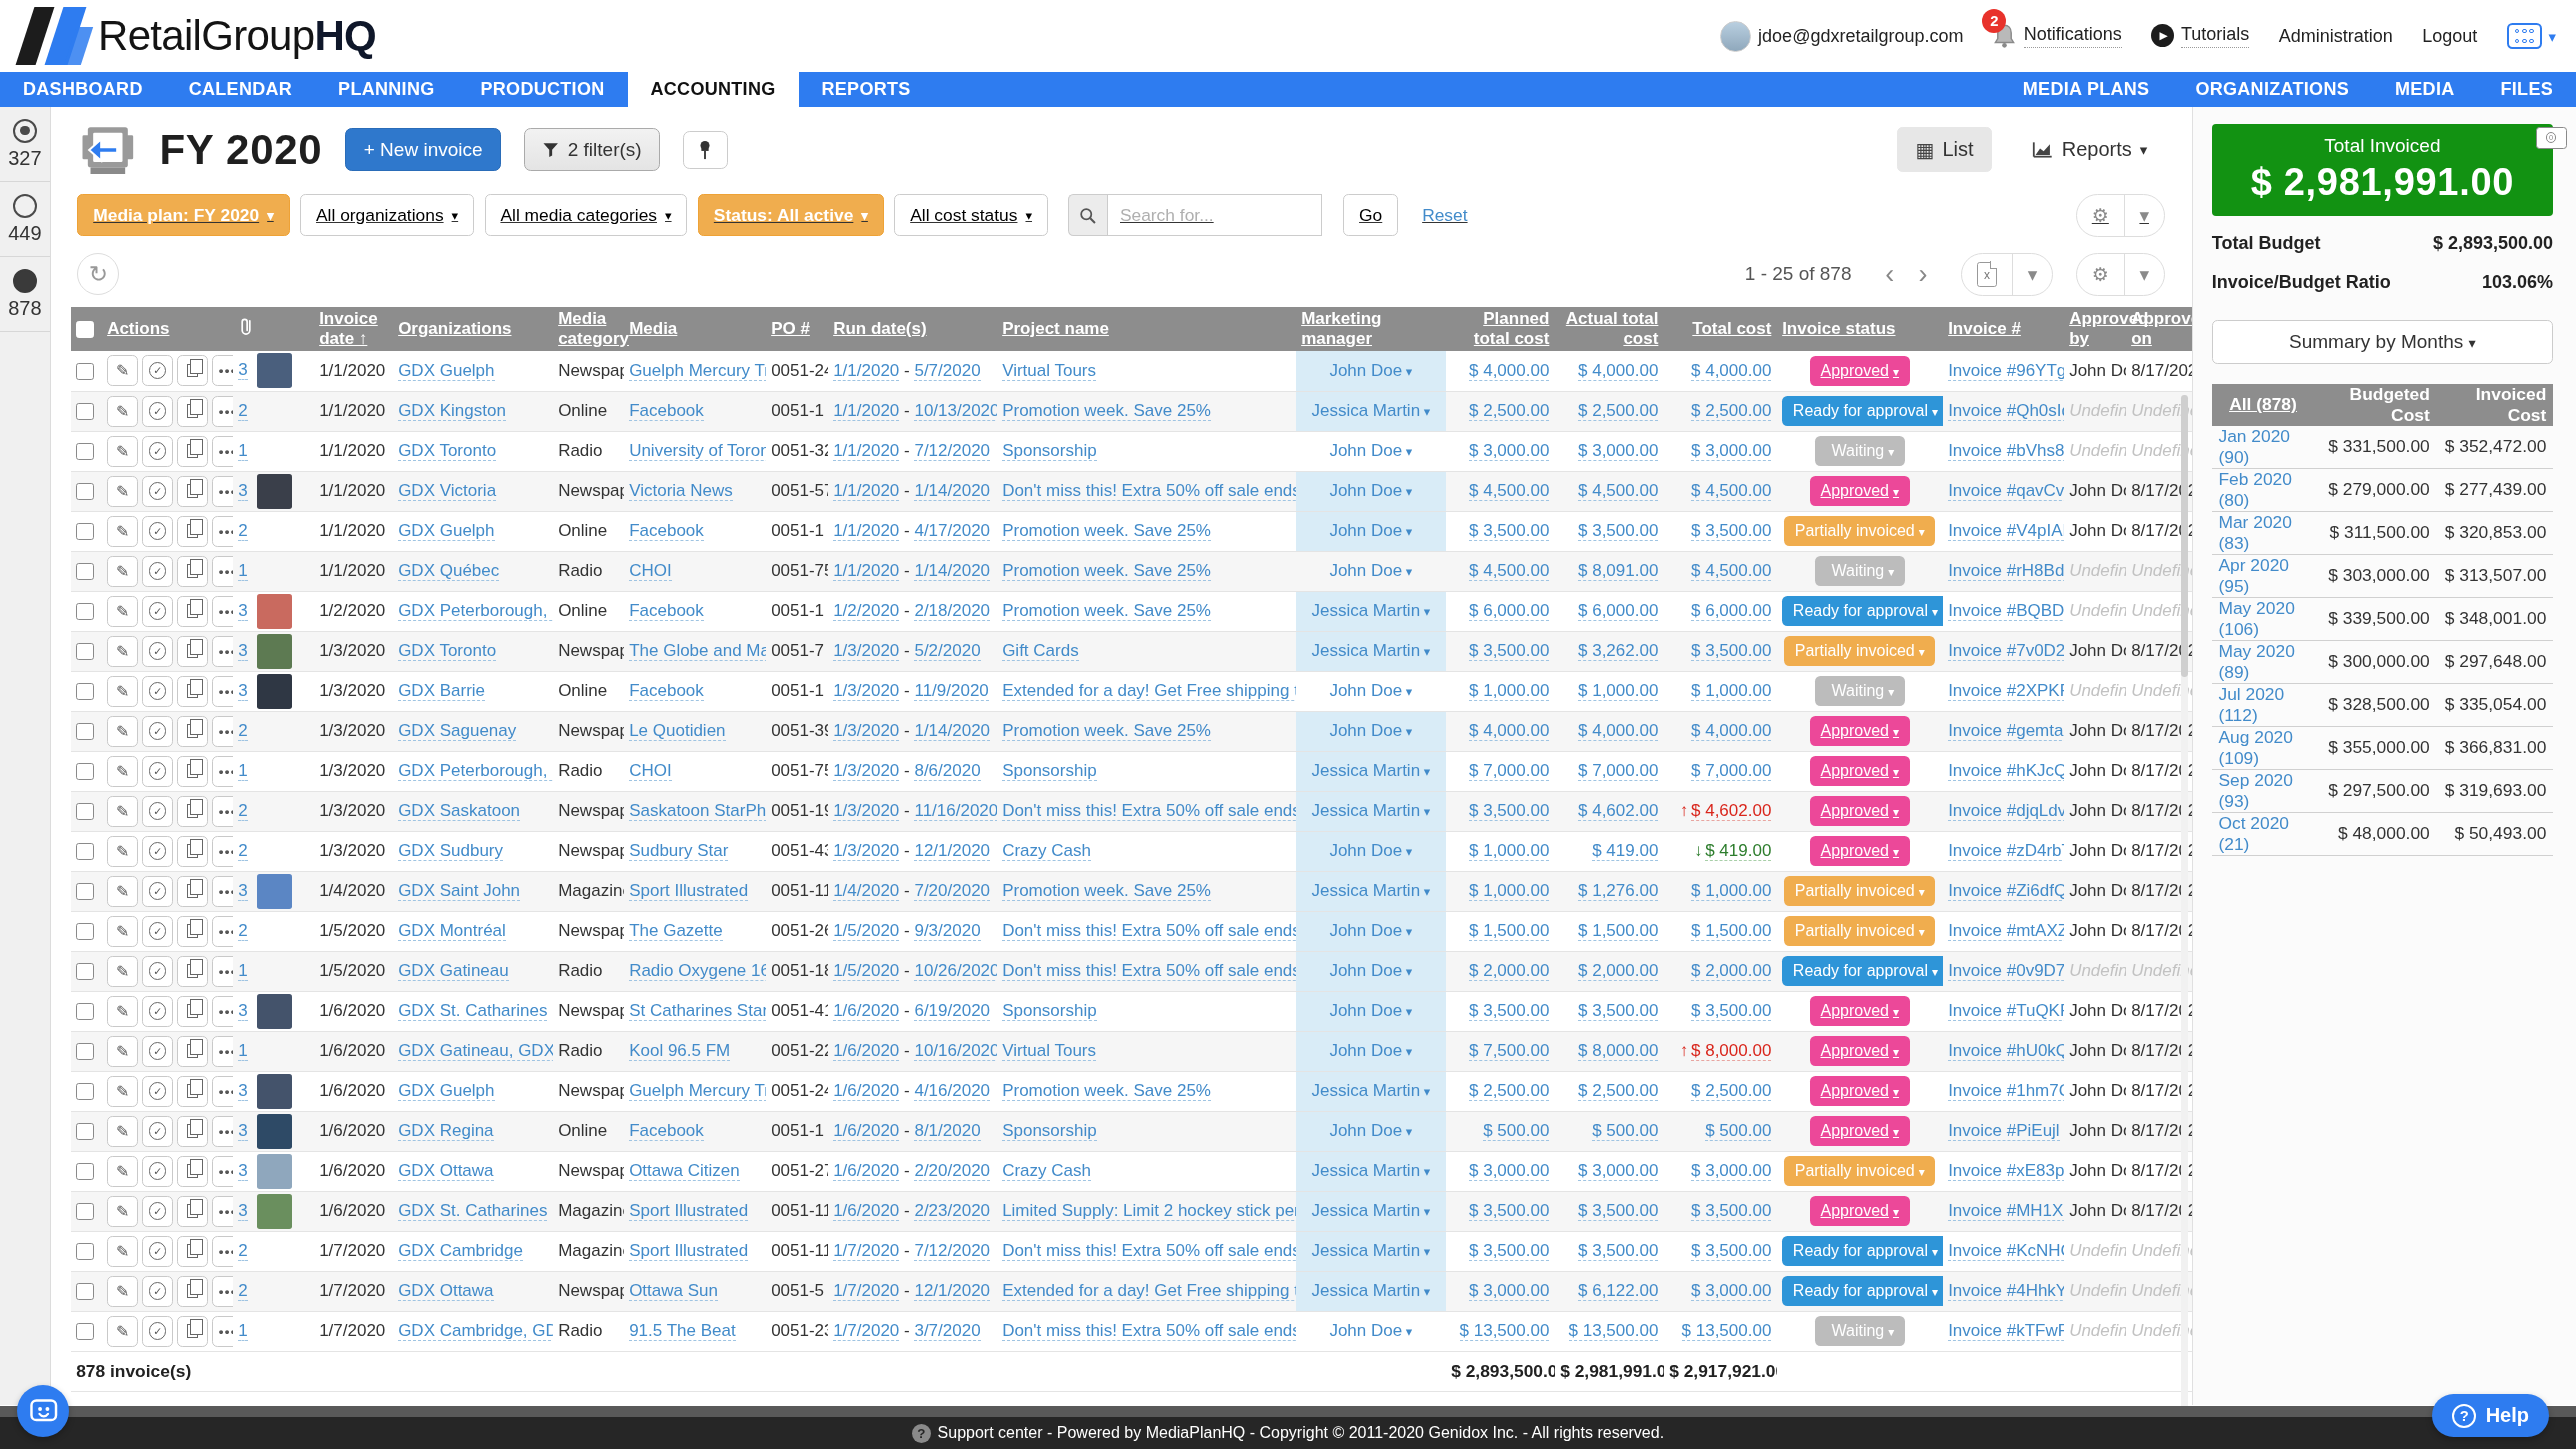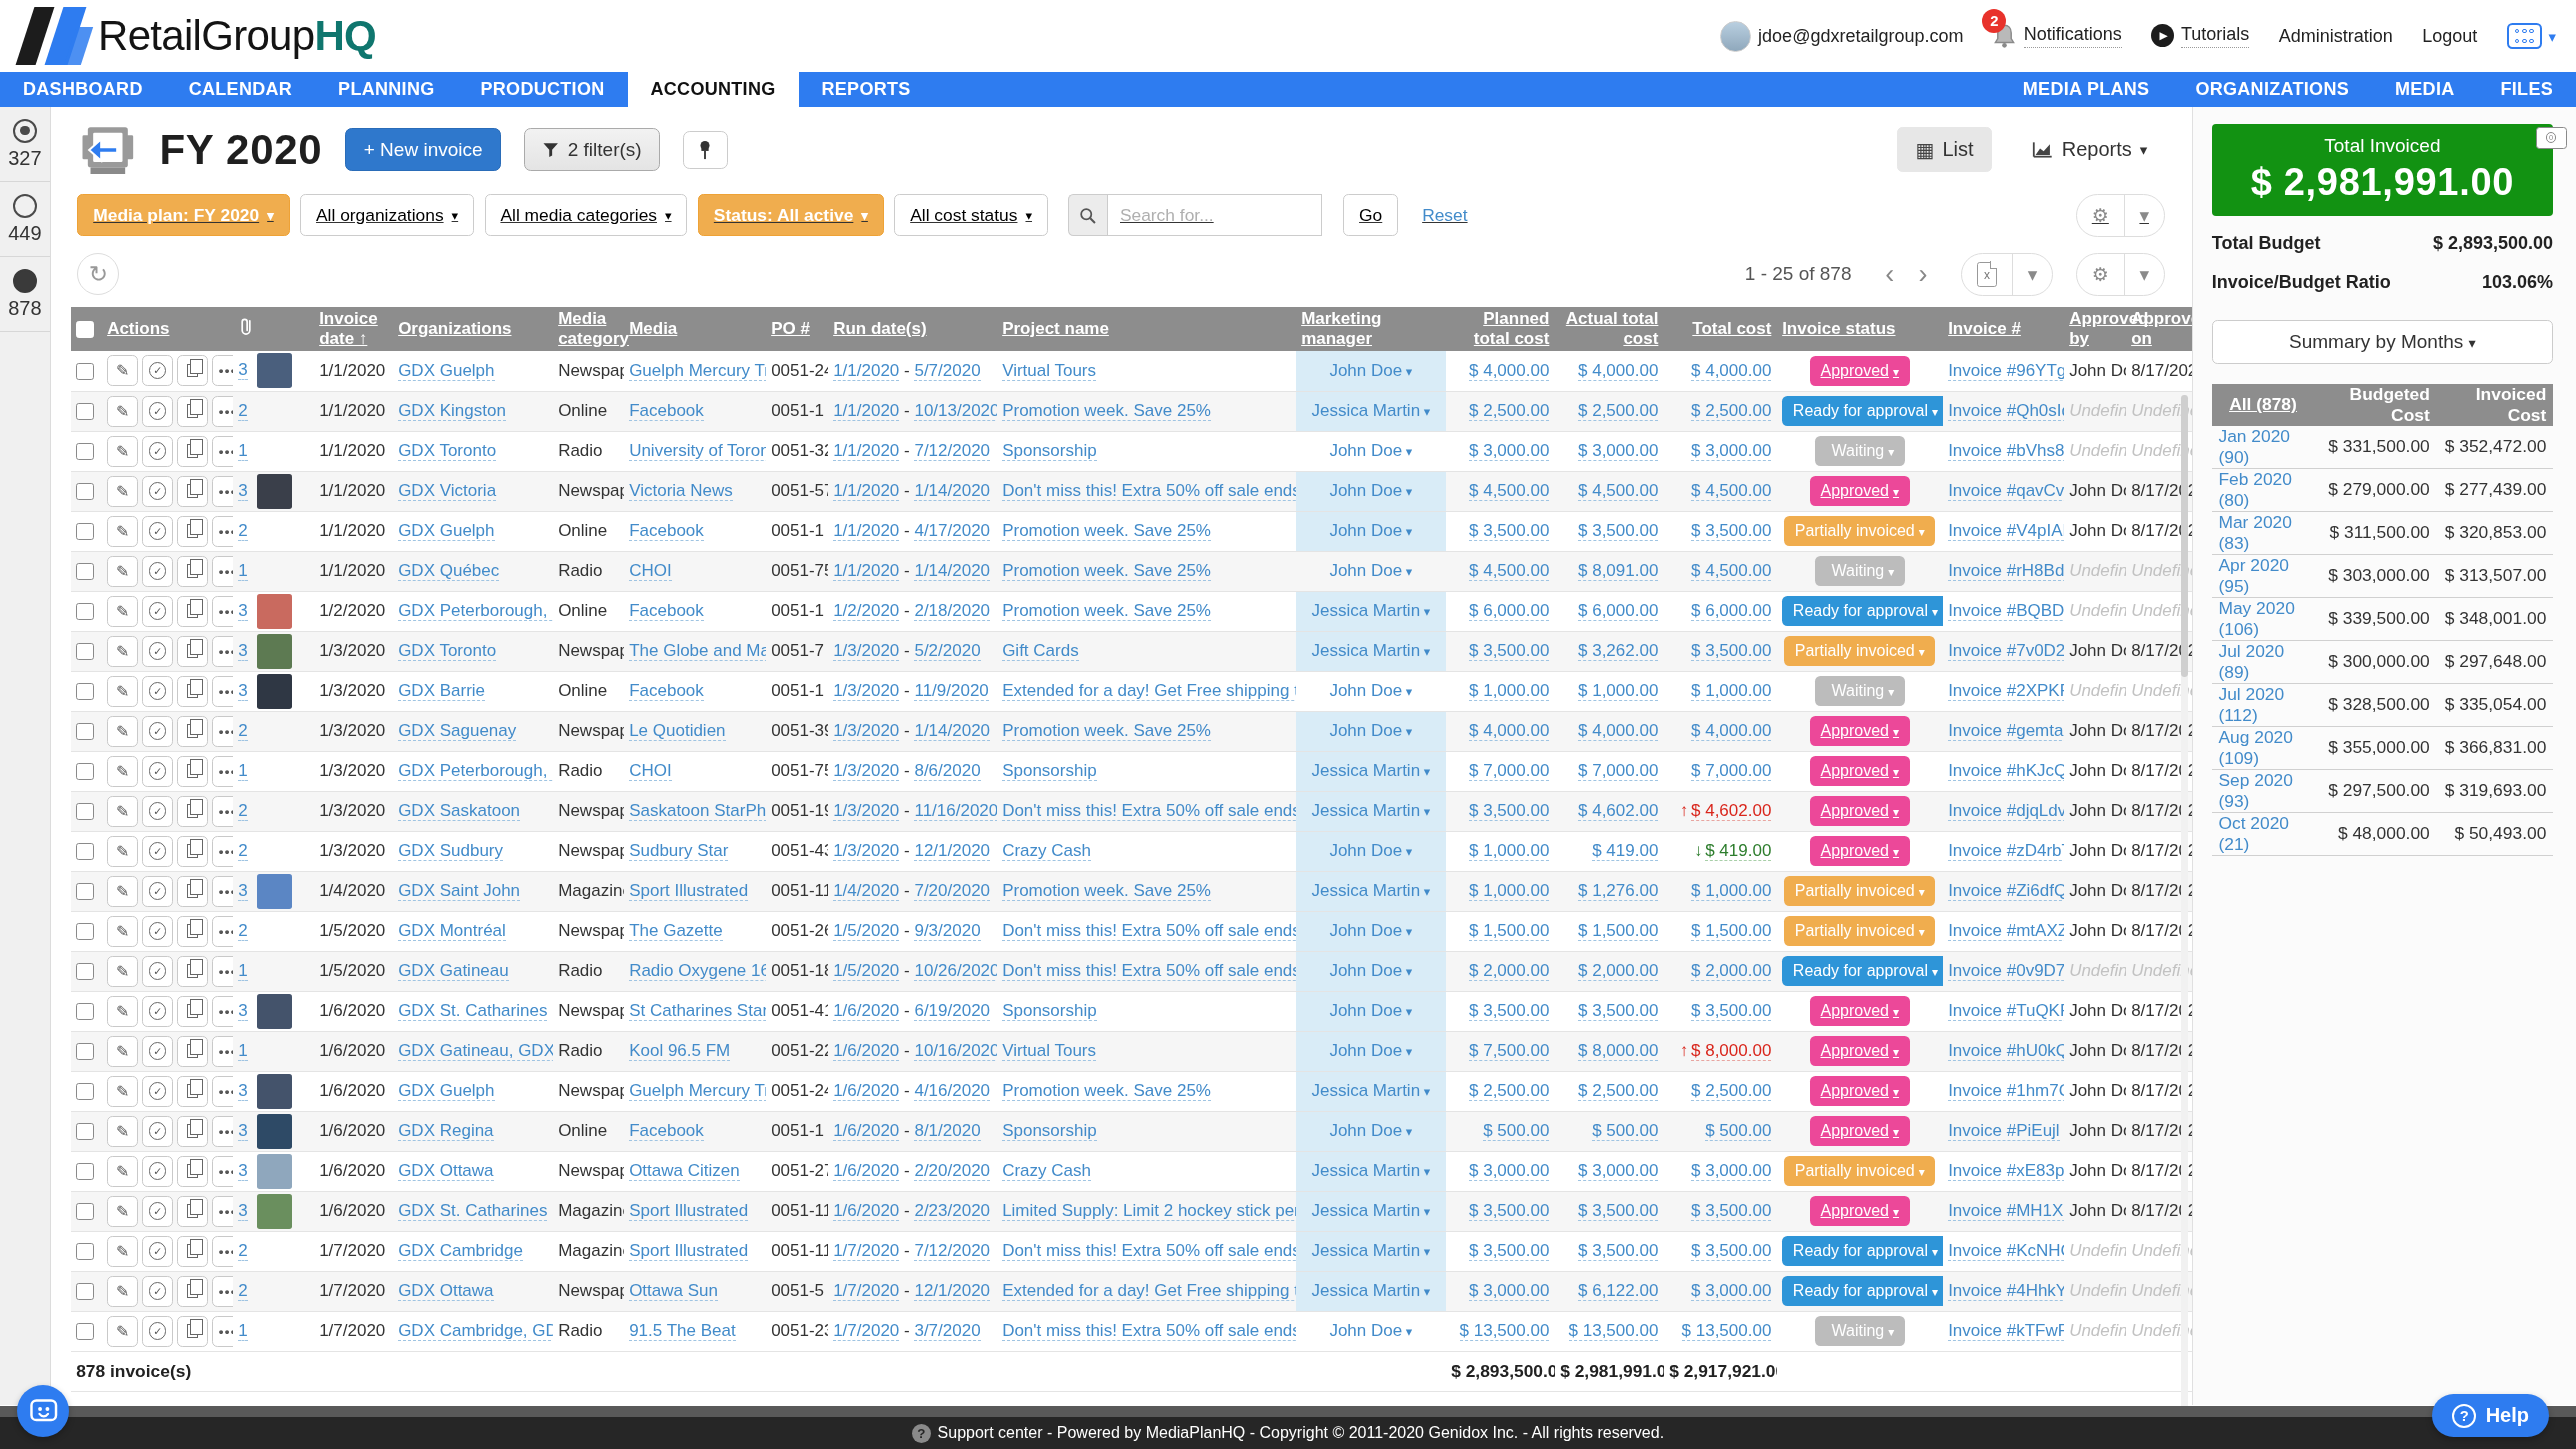--- a/index.html
+++ b/index.html
@@ -9,21 +9,21 @@
 
   
   .tophdr { height:72px; background:#fff; display:flex; align-items:center; justify-content:space-between; padding:0 20px; }
   .brand { display:flex; align-items:center; gap:4px; }
   .brand-slashes { position:relative; width:74px; height:58px; }
   .slash { position:absolute; width:20px; height:58px; transform:skewX(-18deg); }
   .slash.s1 { left:5.4px; background:#1c1c1c; }
   .slash.s2 { left:34px; background:#2e7cf0; width:23px; }
   .slash.s3 { left:50px; top:20px; height:38px; width:17.4px; background:#2e7cf0; opacity:.85; }
   .brand-text { font-size:42px; color:#141414; letter-spacing:-0.7px; }
-  .brand-text b.hq { color:#0f766e; font-weight:800; }
+  .brand-text b.hq { color:#0f172a; font-weight:800; }
   .hdr-right { display:flex; align-items:center; gap:29.5px; font-size:18px; color:#222; }
   .hdr-item { display:flex; align-items:center; gap:6.7px; cursor:pointer; }
   .avatar { width:31px; height:31px; border-radius:50%; background:linear-gradient(#b9cfe0,#8fa8bc); border:0.7px solid #ccc; }
   .dotted { border-bottom:1.3px dotted #9a9a9a; padding-bottom:1.3px; }
   .bell-wrap { position:relative; width:24px; height:27px; }
   .badge { position:absolute; top:-13.4px; left:-10.7px; background:#e8322b; color:#fff; font-size:14.8px; font-weight:bold; border-radius:50%; min-width:24px; height:24px; display:flex; align-items:center; justify-content:center; }
   .play-circle { width:23px; height:23px; border-radius:50%; background:#1c1c1c; color:#fff; display:flex; align-items:center; justify-content:center; font-size:10.7px; padding-left:2px; }
   .org-icon { width:35px; height:25.5px; border:2px solid #2e7cf0; border-radius:5.4px; display:flex; align-items:center; justify-content:center; gap:2.7px; flex-wrap:wrap; padding:2px 3.4px; }
   .org-icon i { width:4.7px; height:4.7px; border-radius:50%; border:1.3px solid #2e7cf0; }
   .caret { color:inherit; font-size:.75em; }
@@ -1091,21 +1091,21 @@
               <td class="mon"><a>Apr 2020 (95)</a></td>
               <td class="r">$ 303,000.00</td>
               <td class="r">$ 313,507.00</td>
             </tr>
             <tr>
               <td class="mon"><a>May 2020 (106)</a></td>
               <td class="r">$ 339,500.00</td>
               <td class="r">$ 348,001.00</td>
             </tr>
             <tr>
-              <td class="mon"><a>Jul 2020 (89)</a></td>
+              <td class="mon"><a>May 2020 (89)</a></td>
               <td class="r">$ 300,000.00</td>
               <td class="r">$ 297,648.00</td>
             </tr>
             <tr>
               <td class="mon"><a>Jul 2020 (112)</a></td>
               <td class="r">$ 328,500.00</td>
               <td class="r">$ 335,054.00</td>
             </tr>
             <tr>
               <td class="mon"><a>Aug 2020 (109)</a></td>

